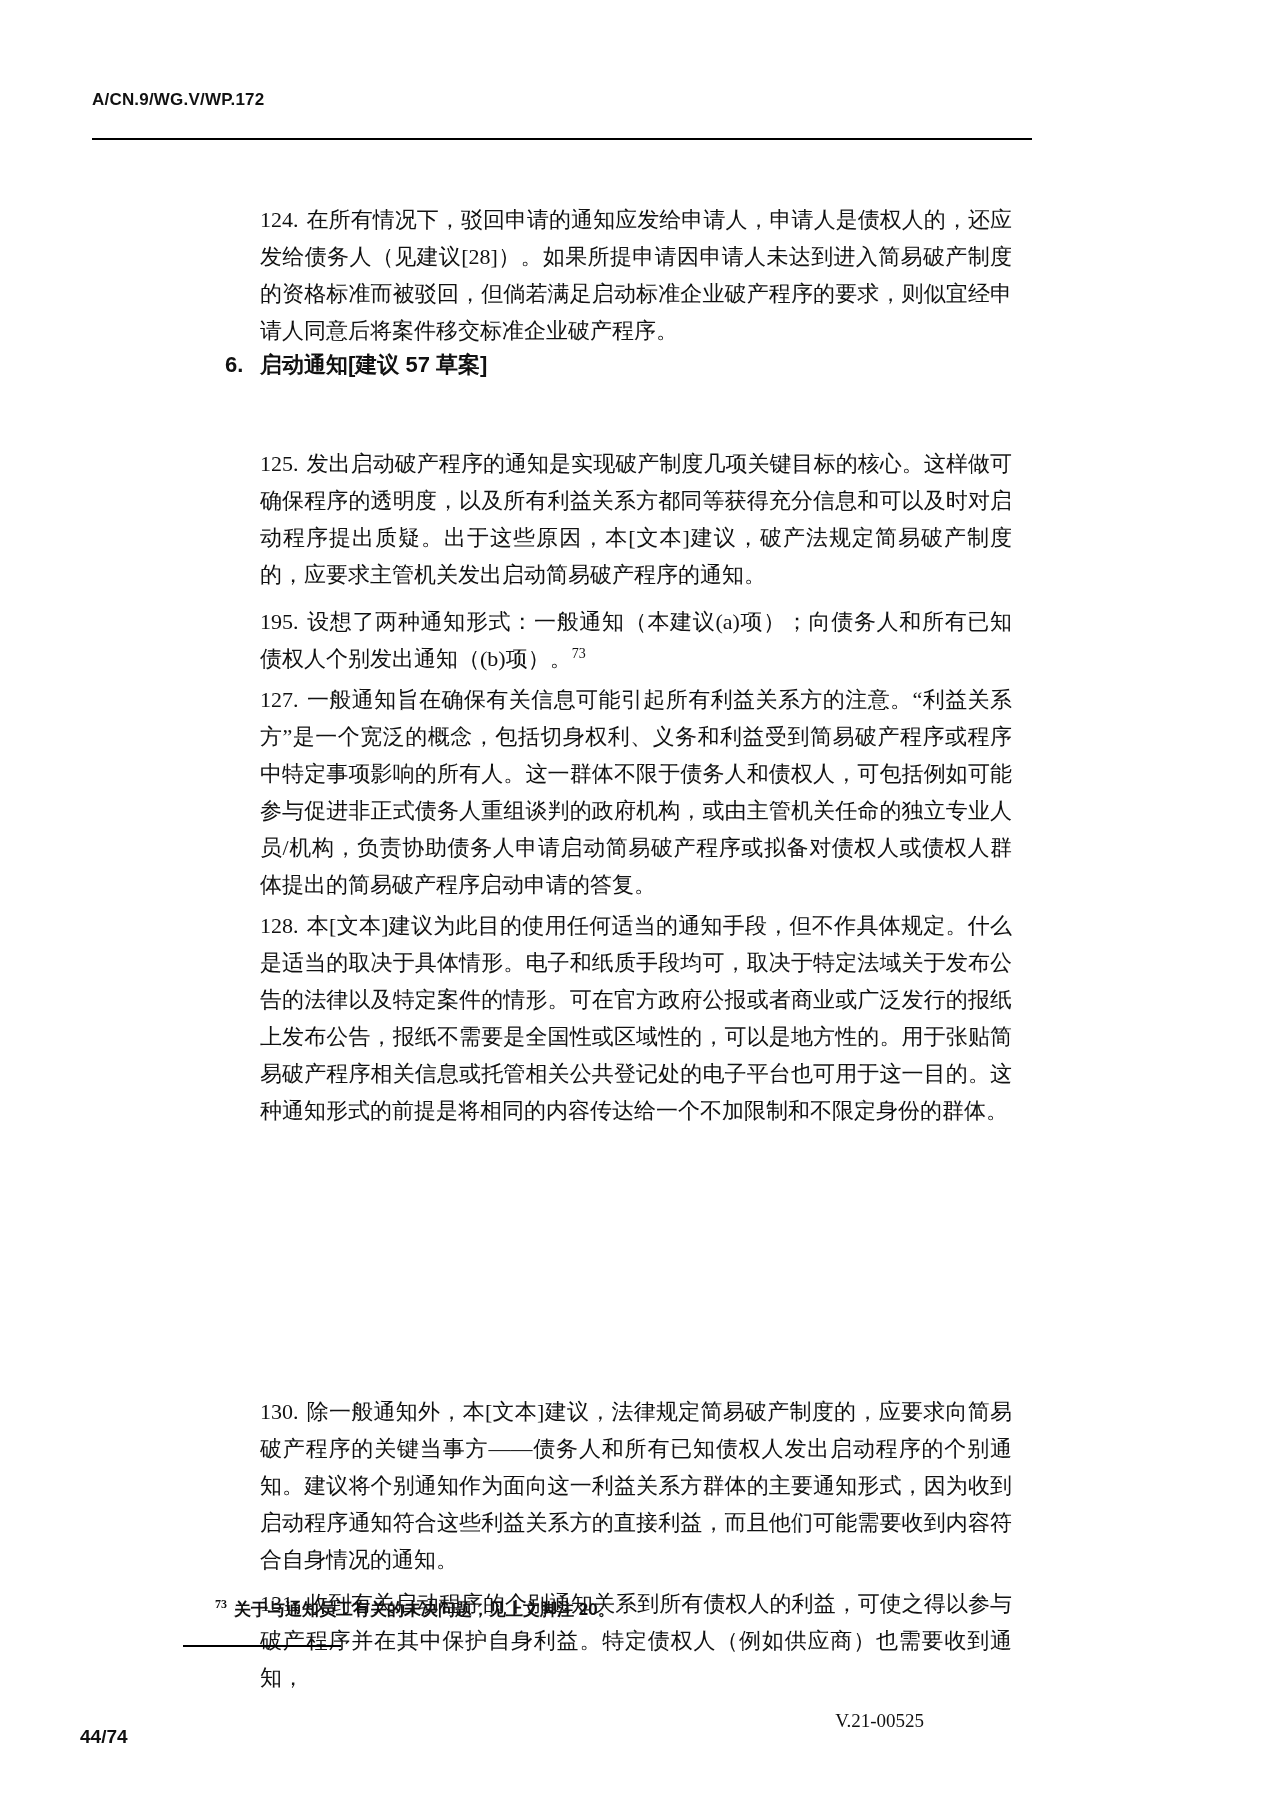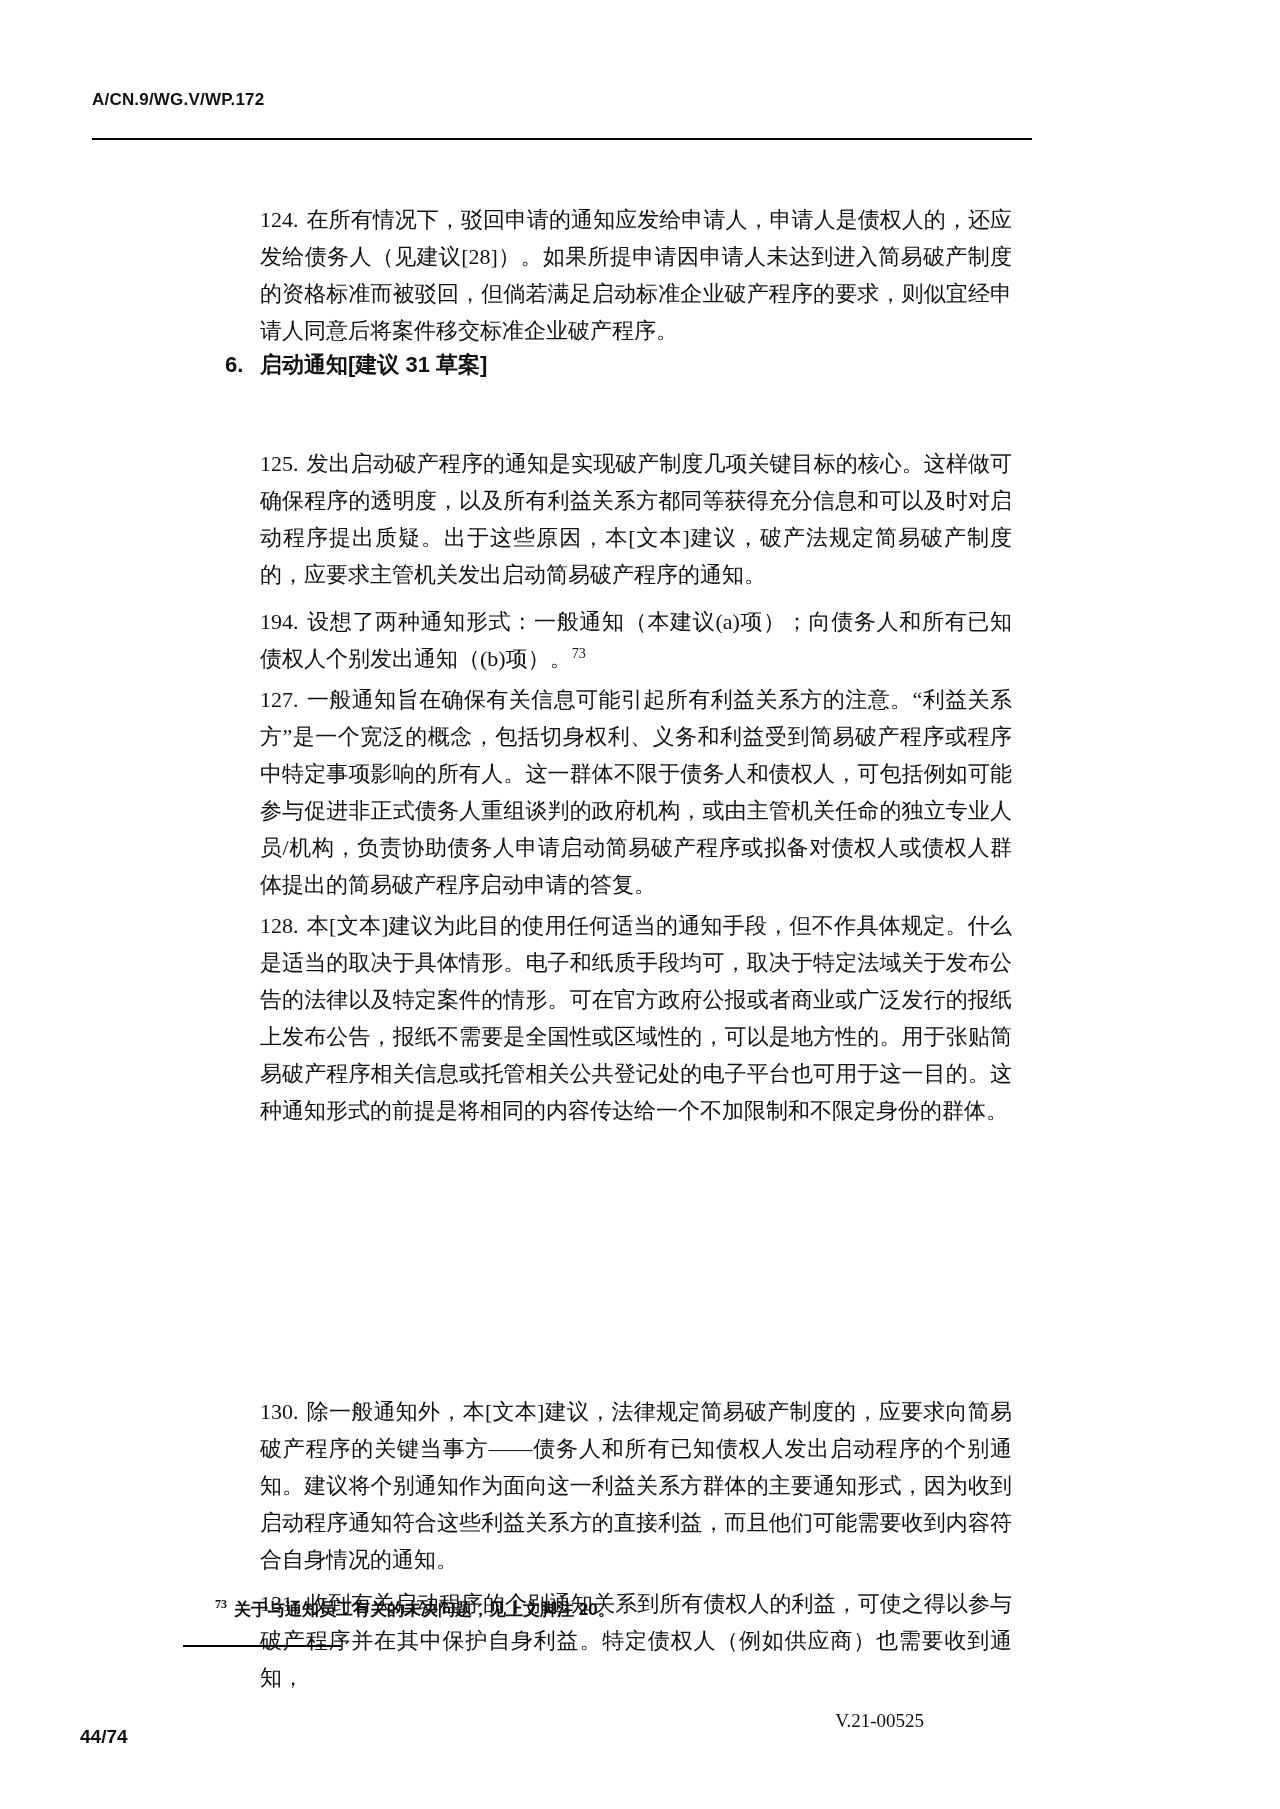--- a/index.html
+++ b/index.html
@@ -105,29 +105,29 @@
 
   <div class="doc-symbol">A/CN.9/WG.V/WP.172</div>
 
   <div class="header-rule"></div>
 
   <div class="para" style="top:168px">
     <span class="pnum">124.</span><span>在所有情况下，驳回申请的通知应发给申请人，申请人是债权人的，还应发给债务人（见建议[28]）。如果所提申请因申请人未达到进入简易破产制度的资格标准而被驳回，但倘若满足启动标准企业破产程序的要求，则似宜经申请人同意后将案件移交标准企业破产程序。</span>
   </div>
 
   <div class="section-heading">
-    <span class="hnum">6.</span><span>启动通知[建议 31 草案]</span>
+    <span class="hnum">6.</span><span>启动通知[建议 57 草案]</span>
   </div>
 
   <div class="para" style="top:412px">
     <span class="pnum">125.</span><span>发出启动破产程序的通知是实现破产制度几项关键目标的核心。这样做可确保程序的透明度，以及所有利益关系方都同等获得充分信息和可以及时对启动程序提出质疑。出于这些原因，本[文本]建议，破产法规定简易破产制度的，应要求主管机关发出启动简易破产程序的通知。</span>
   </div>
 
   <div class="para" style="top:570px">
-    <span class="pnum">194.</span><span>设想了两种通知形式：一般通知（本建议(a)项）；向债务人和所有已知债权人个别发出通知（(b)项）。</span><sup class="ref">73</sup>
+    <span class="pnum">195.</span><span>设想了两种通知形式：一般通知（本建议(a)项）；向债务人和所有已知债权人个别发出通知（(b)项）。</span><sup class="ref">73</sup>
   </div>
 
   <div class="para" style="top:648px">
     <span class="pnum">127.</span><span>一般通知旨在确保有关信息可能引起所有利益关系方的注意。“利益关系方”是一个宽泛的概念，包括切身权利、义务和利益受到简易破产程序或程序中特定事项影响的所有人。这一群体不限于债务人和债权人，可包括例如可能参与促进非正式债务人重组谈判的政府机构，或由主管机关任命的独立专业人员/机构，负责协助债务人申请启动简易破产程序或拟备对债权人或债权人群体提出的简易破产程序启动申请的答复。</span>
   </div>
 
   <div class="para" style="top:874px">
     <span class="pnum">128.</span><span>本[文本]建议为此目的使用任何适当的通知手段，但不作具体规定。什么是适当的取决于具体情形。电子和纸质手段均可，取决于特定法域关于发布公告的法律以及特定案件的情形。可在官方政府公报或者商业或广泛发行的报纸上发布公告，报纸不需要是全国性或区域性的，可以是地方性的。用于张贴简易破产程序相关信息或托管相关公共登记处的电子平台也可用于这一目的。这种通知形式的前提是将相同的内容传达给一个不加限制和不限定身份的群体。</span>
   </div>
 

